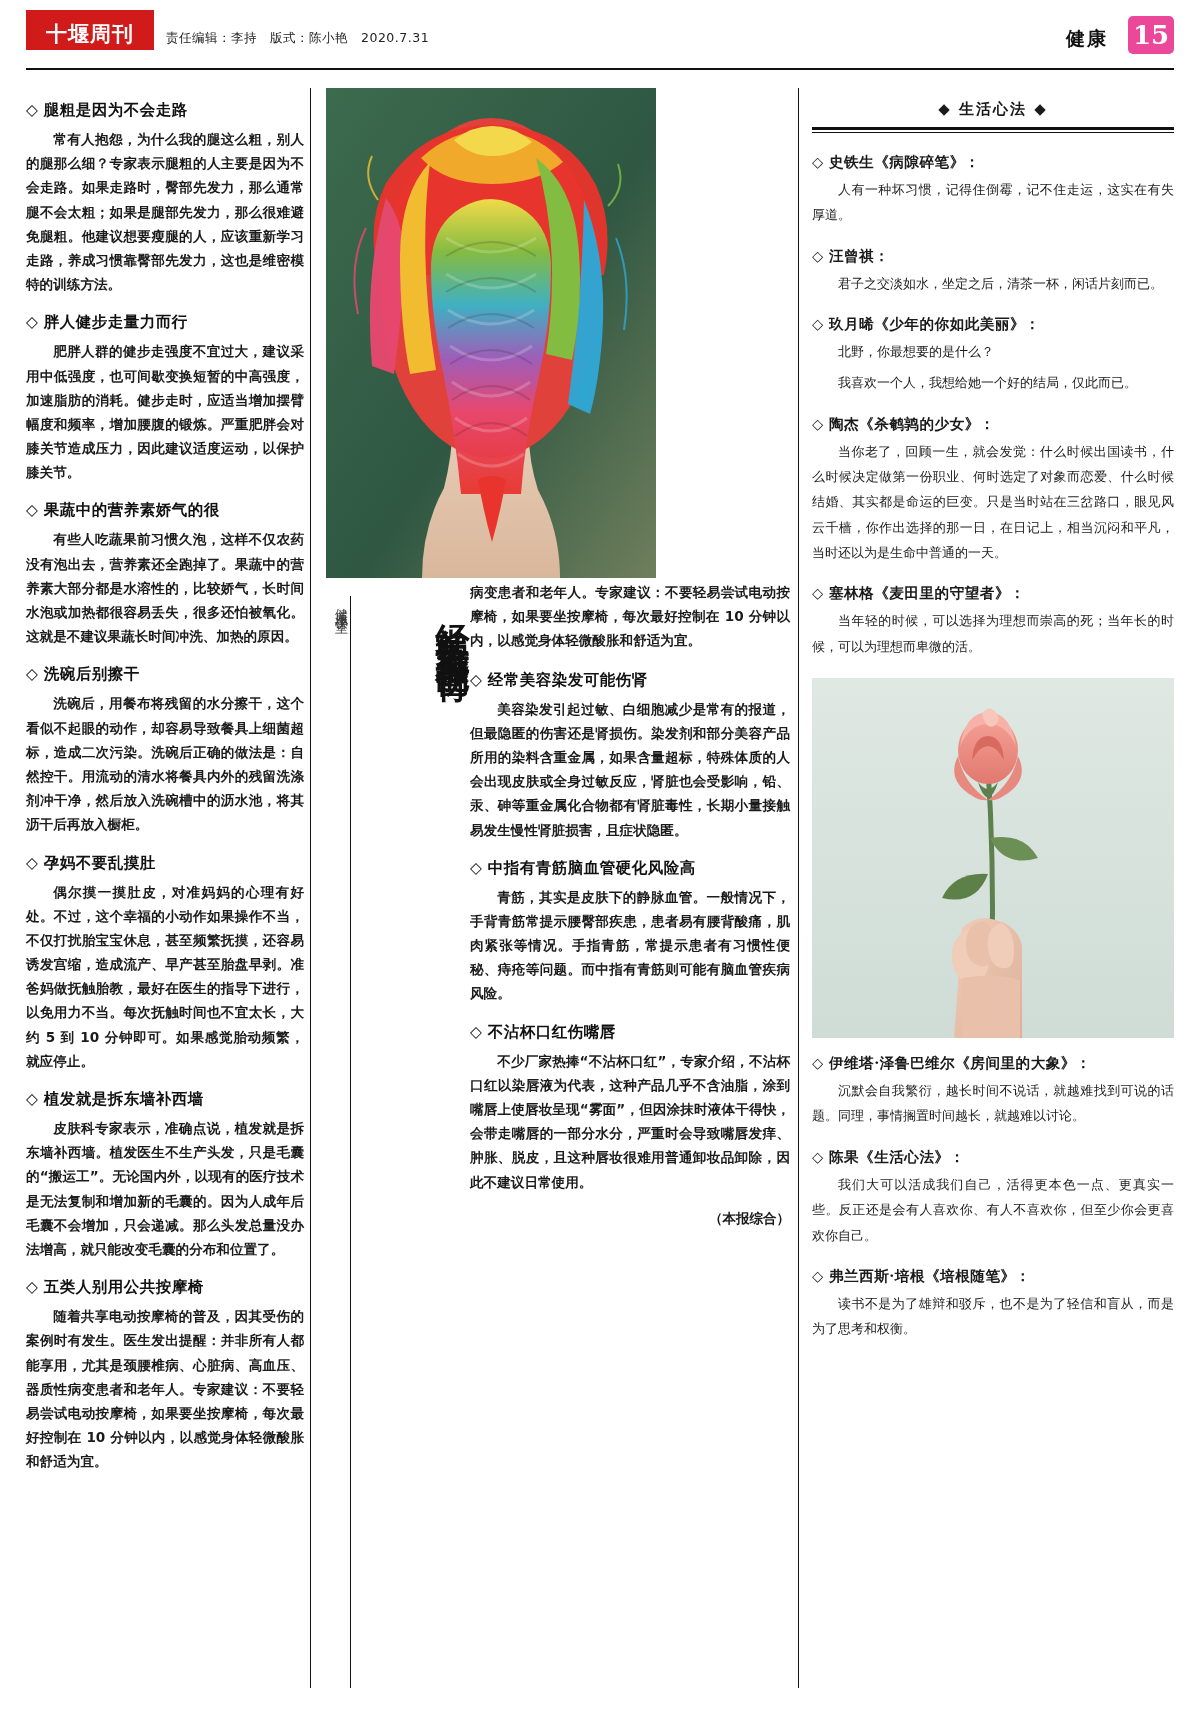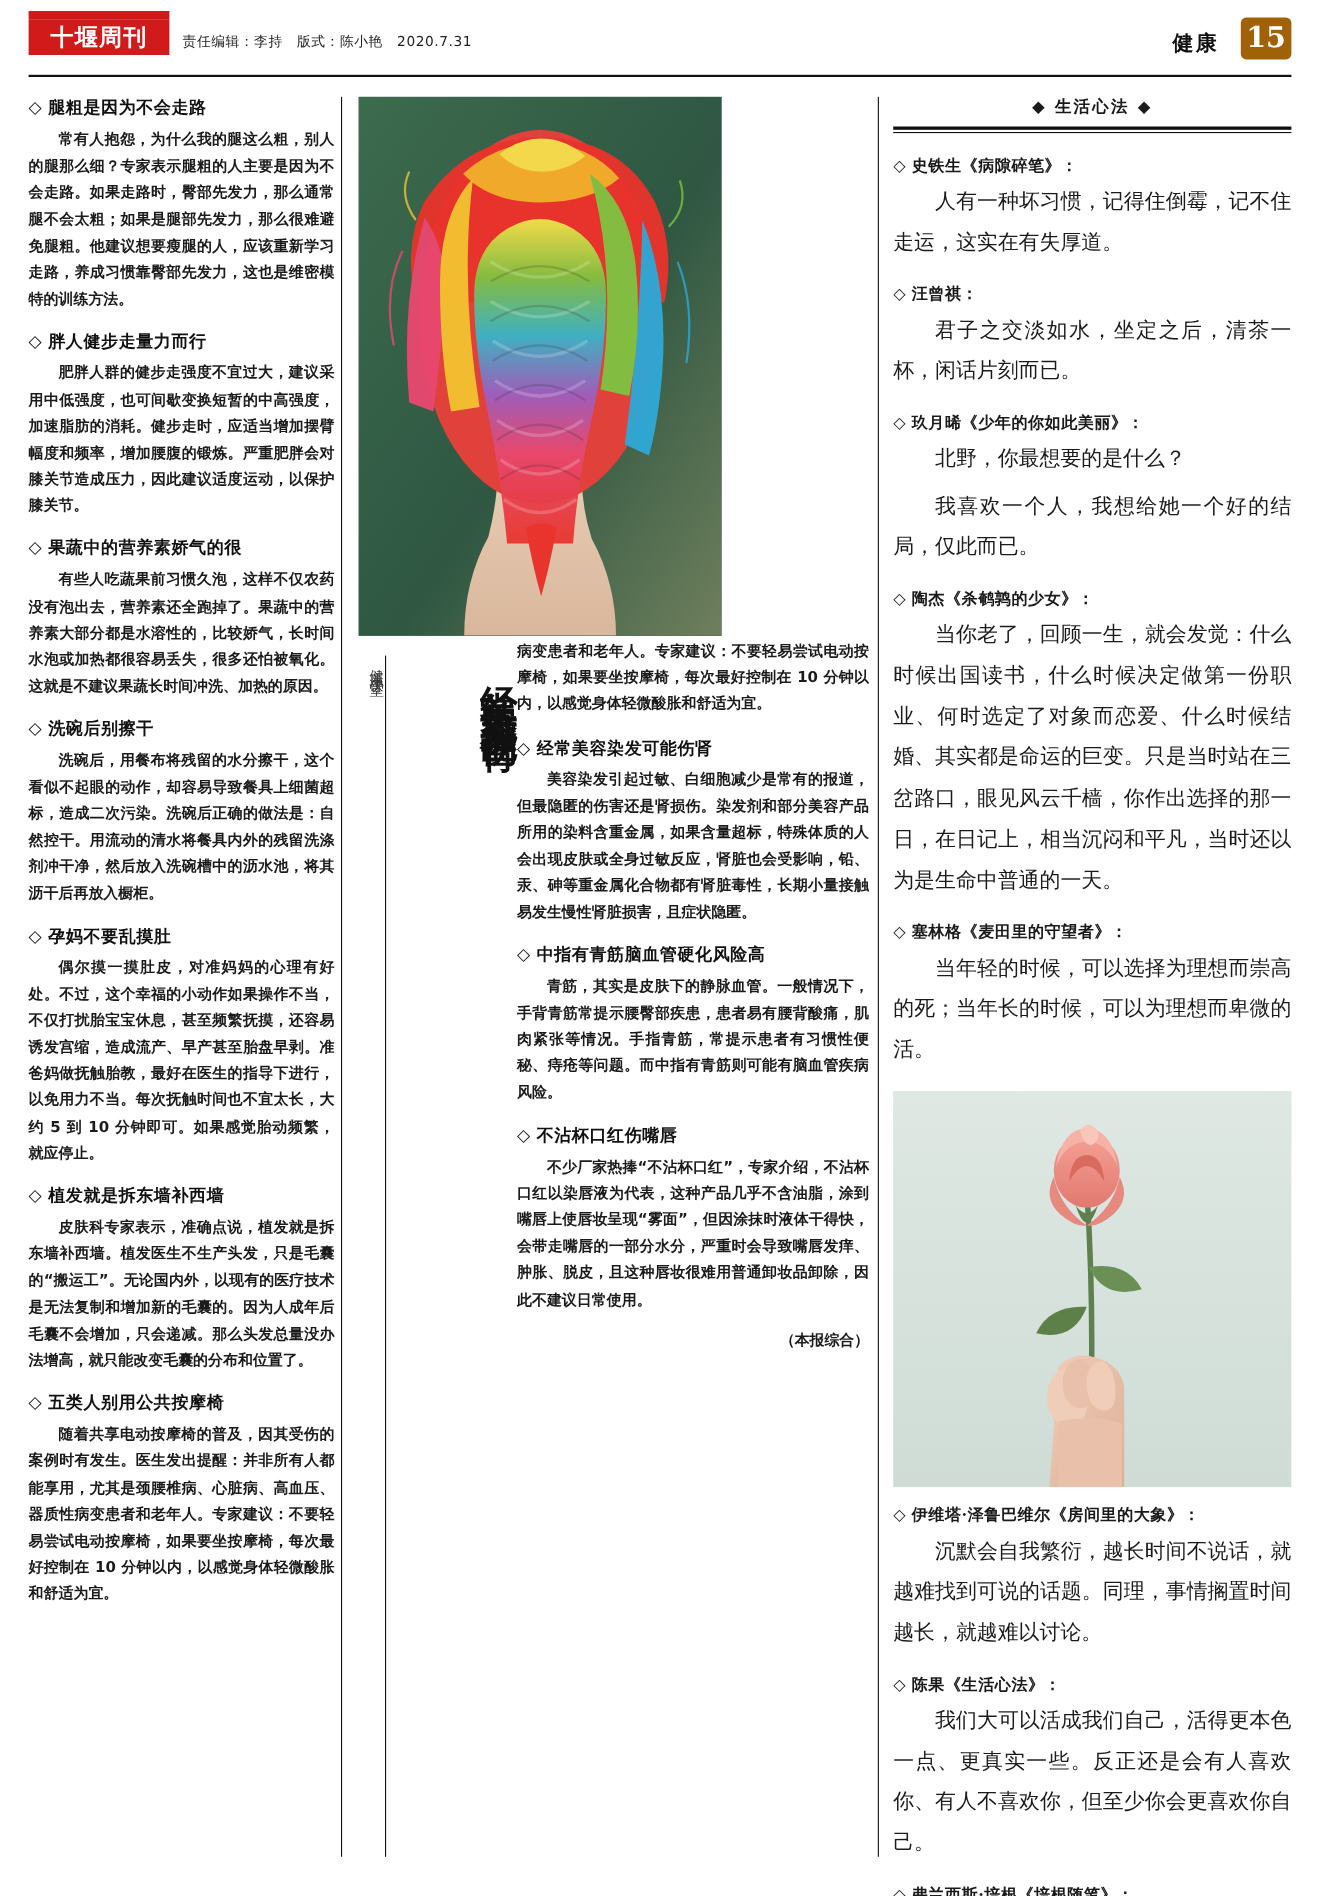--- a/index.html
+++ b/index.html
@@ -32,34 +32,34 @@
     position:absolute; left:166px; top:30px;
     font-size:12.5px; color:#222; letter-spacing:0.5px;
   }
   .mast-section {
     position:absolute; right:92px; top:26px;
     font-size:19px; font-weight:bold; color:#111;
     letter-spacing:2px;
   }
   .mast-pageno {
     position:absolute; right:26px; top:16px;
-    width:46px; height:38px; background:#a16207; color:#fff;
+    width:46px; height:38px; background:#ec4899; color:#fff;
     border-radius:5px;
     display:flex; align-items:center; justify-content:center;
     font-size:26px; font-weight:bold;
     font-family:"DejaVu Serif", serif;
     text-align:center;
   }
   .mast-rule {
     position:absolute; left:26px; top:68px; width:1148px; height:2px; background:#111;
   }
 
   
   .col {
-    position:absolute; top:88px;
+    position:absolute; top:100px;
   }
   .col1 { left:26px; width:278px; }
   .col3 { left:470px; width:320px; }
   .col4 { left:812px; width:362px; }
 
   .vrule {
     position:absolute; width:1px; background:#111;
   }
 
   h3.head {
@@ -140,21 +140,21 @@
   h4.qhead {
     margin:0 0 5px 0;
     font-size:14.6px;
     font-weight:bold;
     font-family:"DejaVu Serif", serif;
     letter-spacing:0.5px;
   }
   h4.qhead::before { content:"◇ "; font-weight:normal; }
   p.qbody {
     margin:0 0 6px 0;
-    font-size:19px;
+    font-size:13px;
     line-height:1.95;
     text-indent:2em;
     font-family:"DejaVu Serif", serif;
     color:#1b1b1b;
     text-align:justify;
   }
   p.qbody:last-child { margin-bottom:0; }
 
   .rose-img {
     width:362px; height:360px; margin:8px 0 16px 0;

